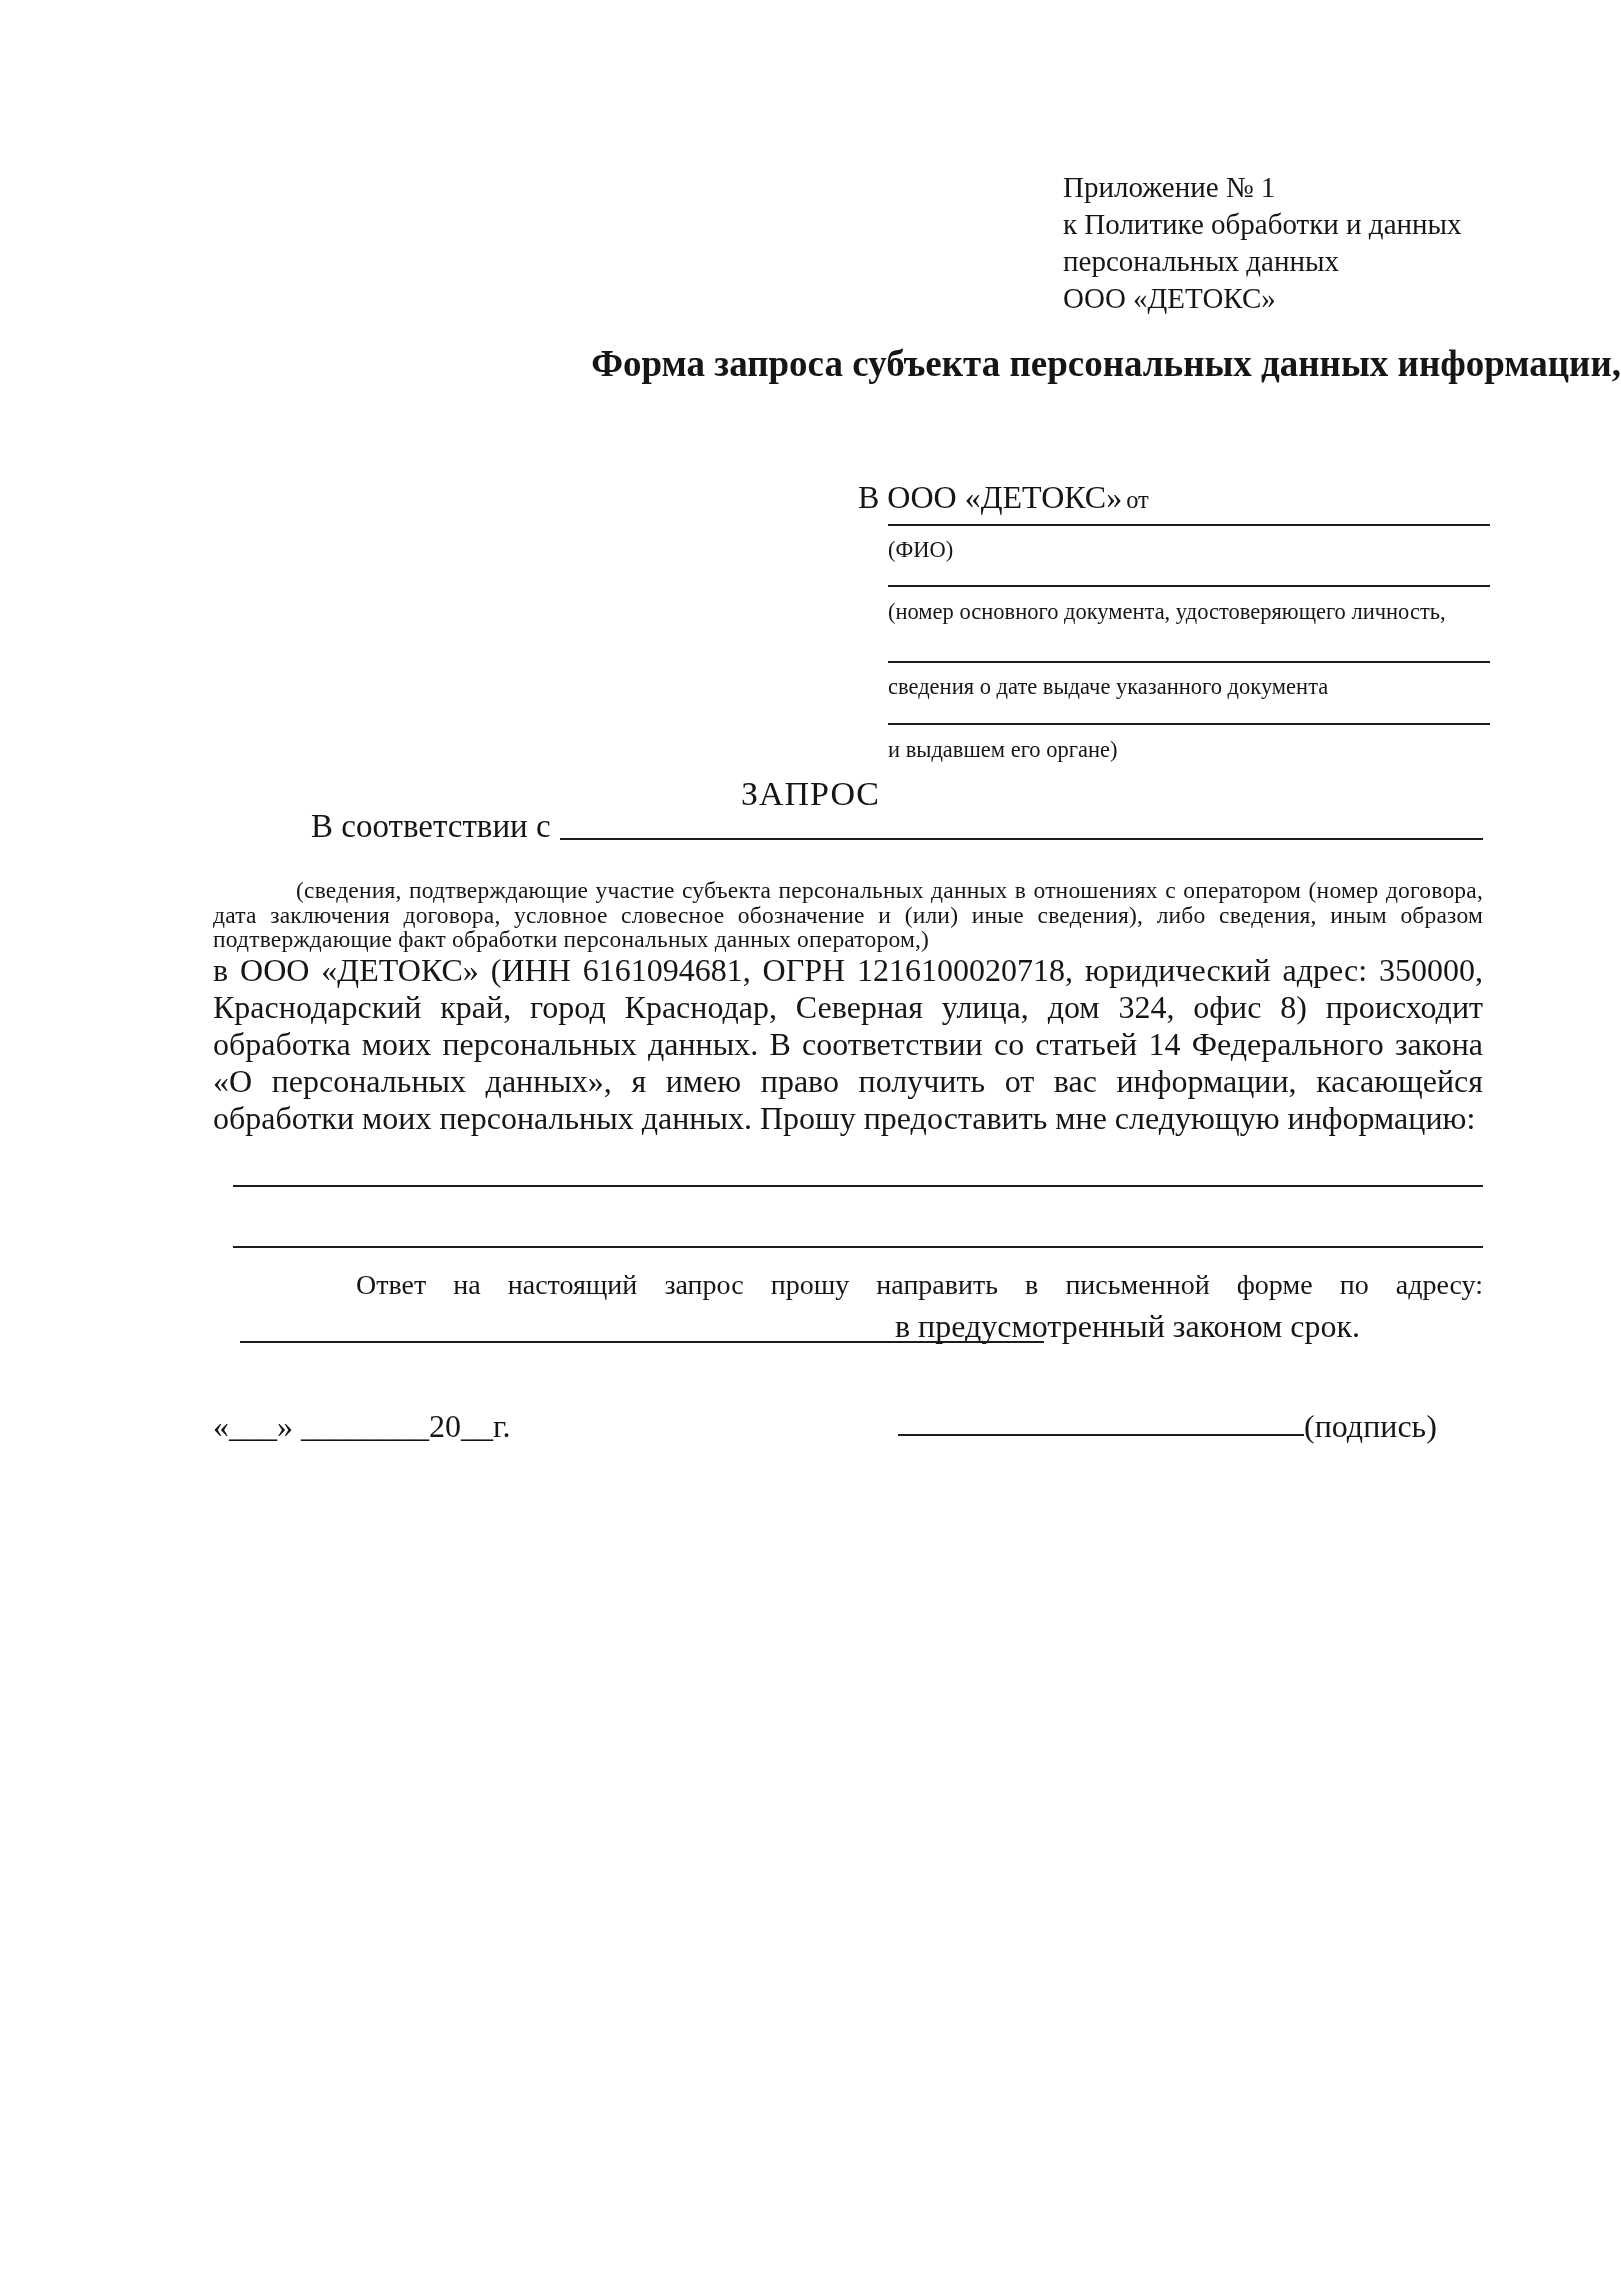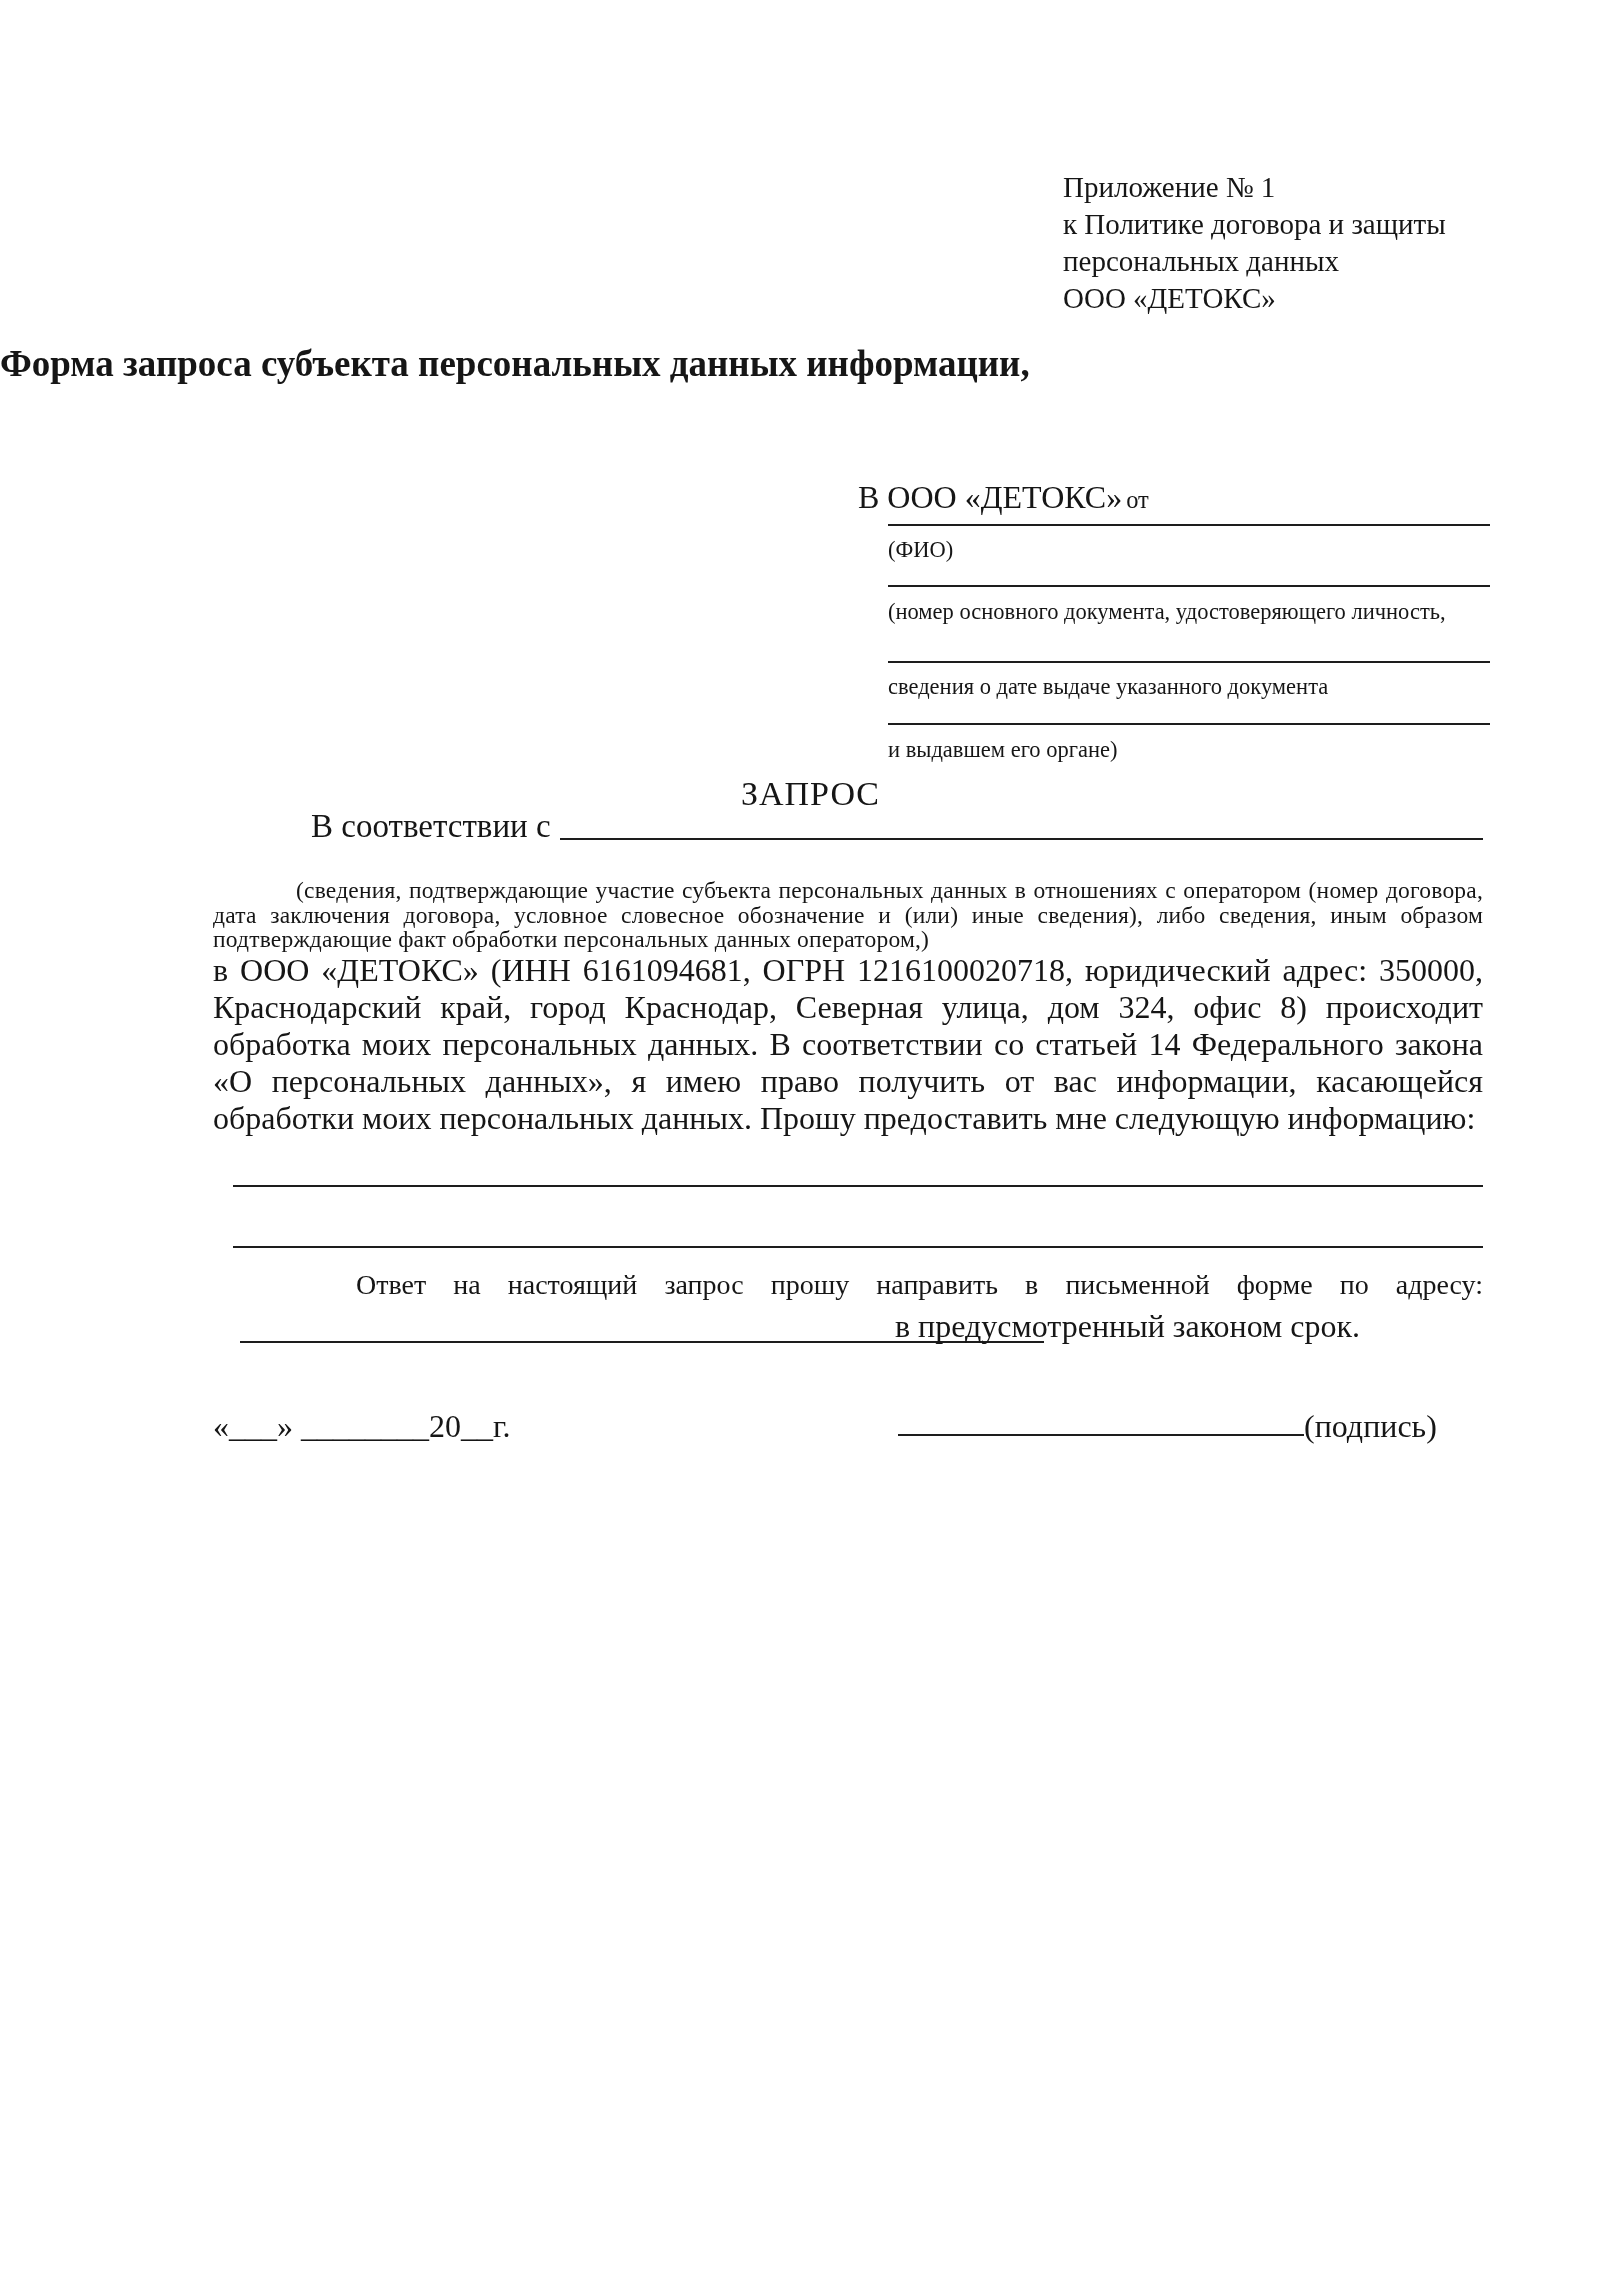--- a/index.html
+++ b/index.html
@@ -11,21 +11,21 @@
     color:#161616;
     overflow:hidden;
   }
   .abs{position:absolute;font-family:Liberation Serif, serif;}
   .header-block{
     left:1063px;top:169px;width:461px;
     font-size:29px;line-height:37px;
   }
   .doc-title{
     left:0;top:341px;width:1621px;
-    text-align:left;font-weight:bold;
+    text-align:right;font-weight:bold;
     font-size:37px;line-height:45px;
   }
   .addressee{
     left:858px;top:479px;white-space:nowrap;
   }
   .addressee .main{font-size:32px;}
   .addressee .suffix{font-size:24.5px;}
   .fill-line{
     height:0;border-bottom:2.9px solid #1d1d1d;
   }
@@ -83,21 +83,21 @@
     font-size:32px;line-height:37px;white-space:nowrap;
   }
 </style>
 </head>
 <body>
 
 <div class="page">
 
   <div class="abs header-block">
     <div>Приложение № 1</div>
-    <div>к Политике договора и защиты</div>
+    <div>к Политике обработки и данных</div>
     <div>персональных данных</div>
     <div>ООО «ДЕТОКС»</div>
   </div>
 
   <div class="abs doc-title">
     <div>Форма запроса субъекта персональных данных информации,</div>
   </div>
 
   <div class="abs addressee">
     <span class="main">В ООО «ДЕТОКС»</span>

